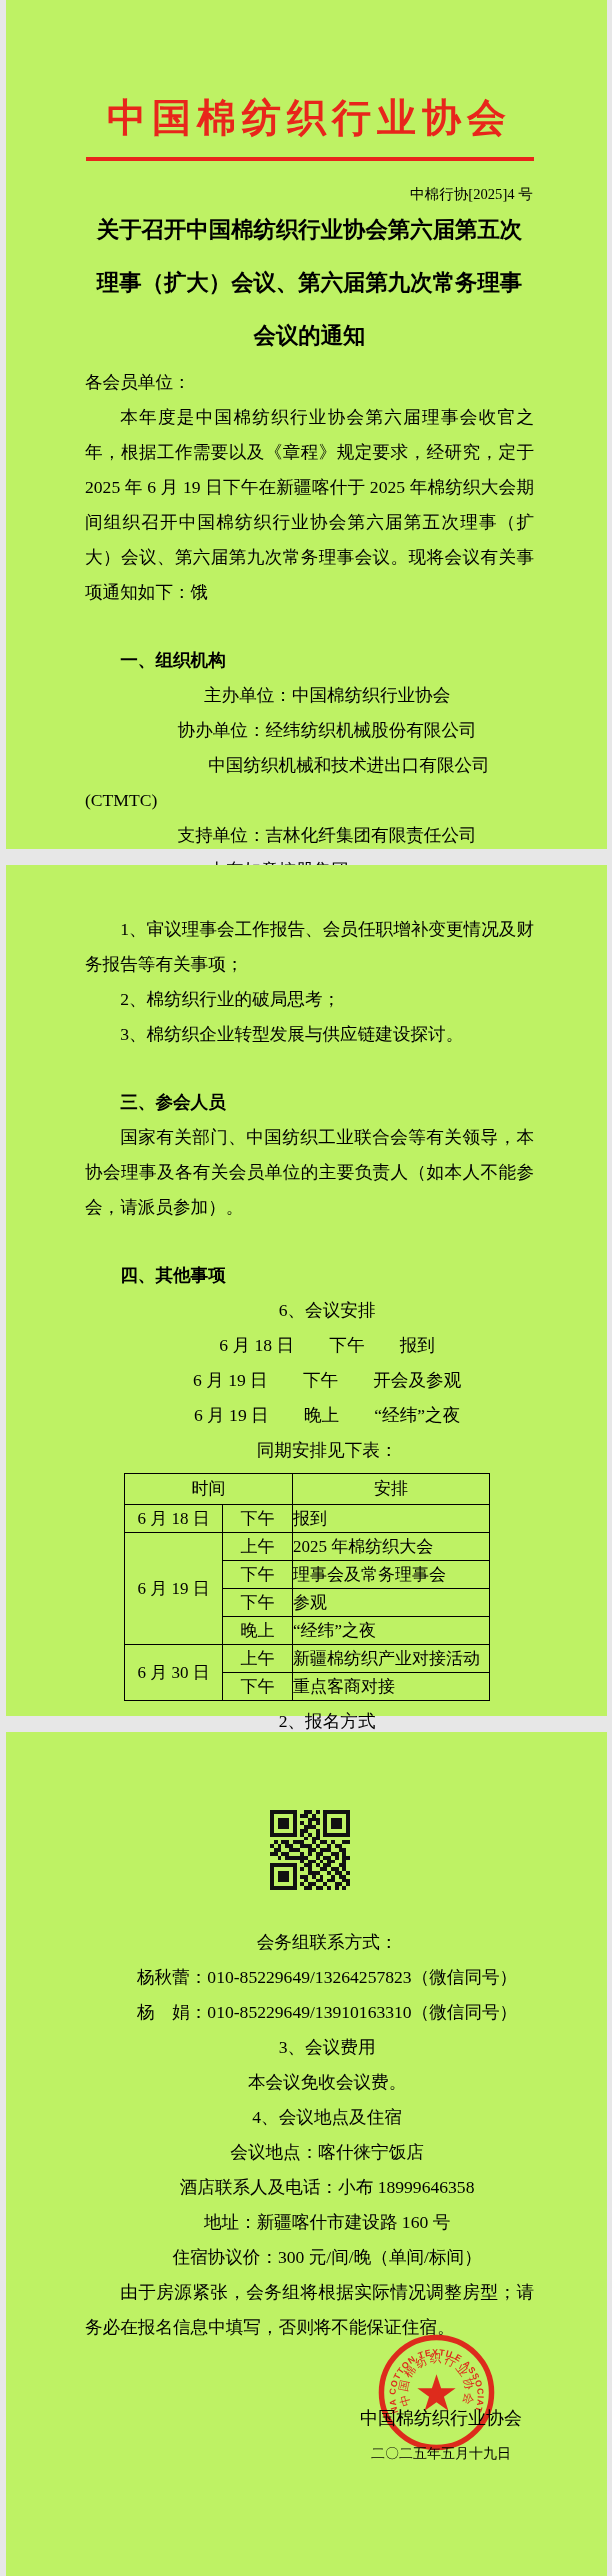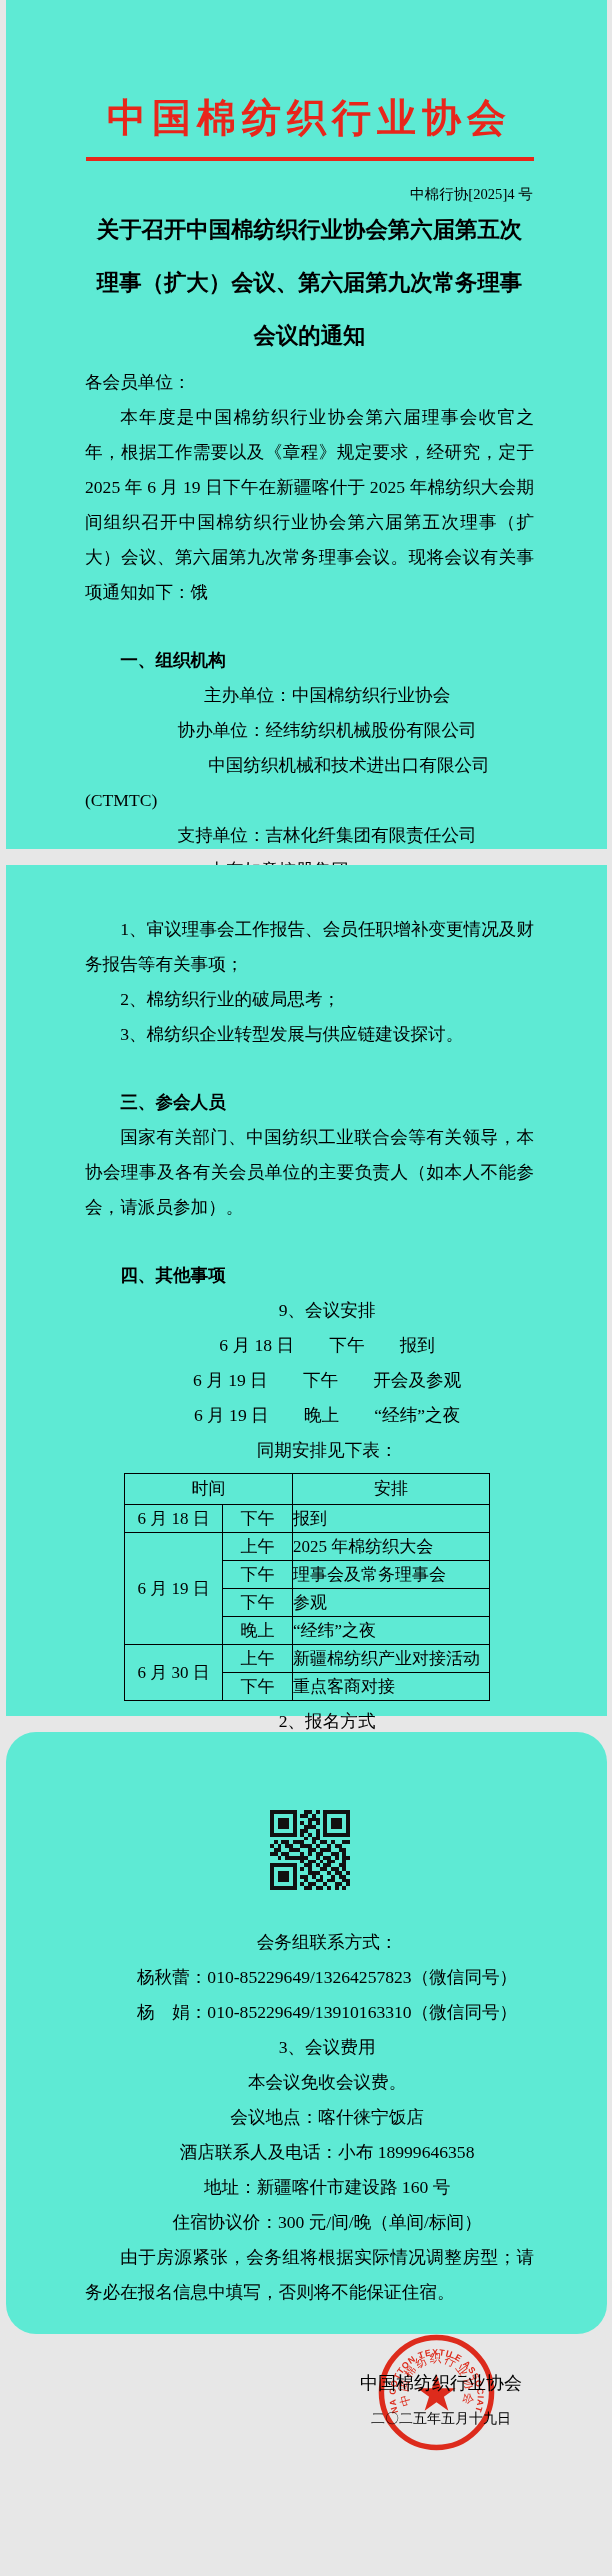--- a/index.html
+++ b/index.html
@@ -4,26 +4,26 @@
 <style>
   html,body{margin:0;padding:0;}
   body{
     width:612px;height:2576px;overflow:hidden;
     background:#e7e7e7;
     font-family:"Liberation Serif","DejaVu Serif",serif;
     color:#000;
   }
   .viewer{padding:0 4.9px 0 6px;}
   .page{
-    width:601px;background:#5eead4;position:relative;box-sizing:border-box;
+    width:601px;background:#bef264;position:relative;box-sizing:border-box;
   }
   .page1{height:849px;padding:0 73px 0 79px;}
   .page-gap{height:15.8px;}
   .page2{height:851px;padding:47px 73px 0 79px;}
-  .page3{height:602px;padding:78px 73px 0 79px;border-radius:30px;}
+  .page3{height:845px;padding:78px 73px 0 79px;}
 
   p{margin:0;font-size:17.6px;line-height:35px;}
   .indent{text-indent:2em;text-align:justify;}
   .ind2{text-indent:2em;text-align:center;}
   .ind7{text-indent:7em;}
   .heading{
     font-family:"Liberation Sans","DejaVu Sans",sans-serif;
     font-weight:700;text-indent:2em;margin-top:33px;
   }
 
@@ -101,21 +101,21 @@
 
   <div class="page-gap"></div>
 
   <div class="page page2">
     <p class="indent">1、审议理事会工作报告、会员任职增补变更情况及财务报告等有关事项；</p>
     <p class="indent">2、棉纺织行业的破局思考；</p>
     <p class="indent">3、棉纺织企业转型发展与供应链建设探讨。</p>
     <p class="heading">三、参会人员</p>
     <p class="indent">国家有关部门、中国纺织工业联合会等有关领导，本协会理事及各有关会员单位的主要负责人（如本人不能参会，请派员参加）。</p>
     <p class="heading">四、其他事项</p>
-    <p class="ind2">9、会议安排</p>
+    <p class="ind2">6、会议安排</p>
     <p class="ind2">6 月 18 日　　下午　　报到</p>
     <p class="ind2">6 月 19 日　　下午　　开会及参观</p>
     <p class="ind2">6 月 19 日　　晚上　　“经纬”之夜</p>
     <p class="ind2">同期安排见下表：</p>
 
     <table class="sched">
       <tbody>
         <tr>
           <th colspan="2">时间</th>
           <th class="c-item" style="text-align:center;padding-left:0;">安排</th>
@@ -402,20 +402,21 @@
           <rect x="19" y="20" width="1" height="1"></rect>
         </svg>
     </div>
 
     <div class="contact-block">
       <p class="ind2">会务组联系方式：</p>
       <p class="ind2">杨秋蕾：010-85229649/13264257823（微信同号）</p>
       <p class="ind2">杨　娟：010-85229649/13910163310（微信同号）</p>
       <p class="ind2">3、会议费用</p>
       <p class="ind2">本会议免收会议费。</p>
+      <p class="ind2">4、会议地点及住宿</p>
       <p class="ind2">会议地点：喀什徕宁饭店</p>
       <p class="ind2">酒店联系人及电话：小布 18999646358</p>
       <p class="ind2">地址：新疆喀什市建设路 160 号</p>
       <p class="ind2">住宿协议价：300 元/间/晚（单间/标间）</p>
       <p class="indent">由于房源紧张，会务组将根据实际情况调整房型；请务必在报名信息中填写，否则将不能保证住宿。</p>
     </div>
 
     <div class="sig-block">
       <p class="sig-org">中国棉纺织行业协会</p>
       <p class="sig-date">二〇二五年五月十九日</p>

